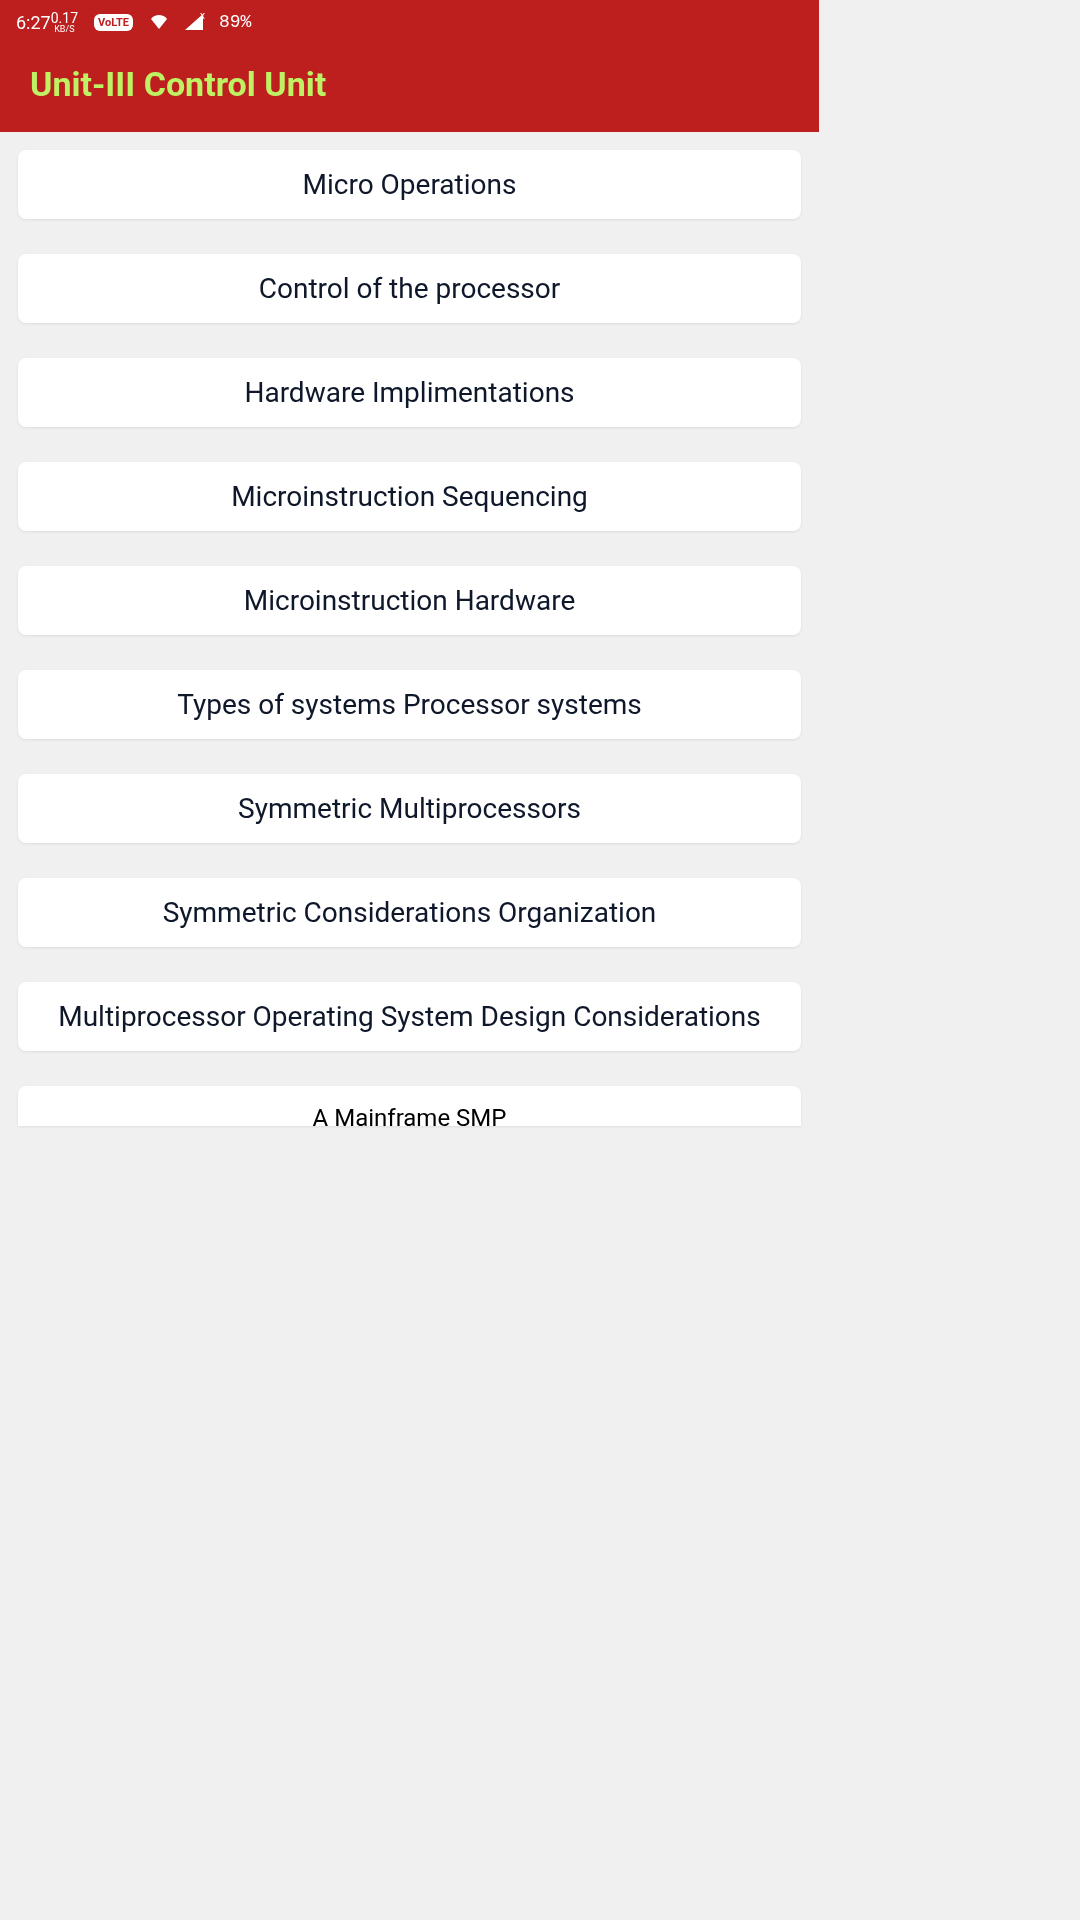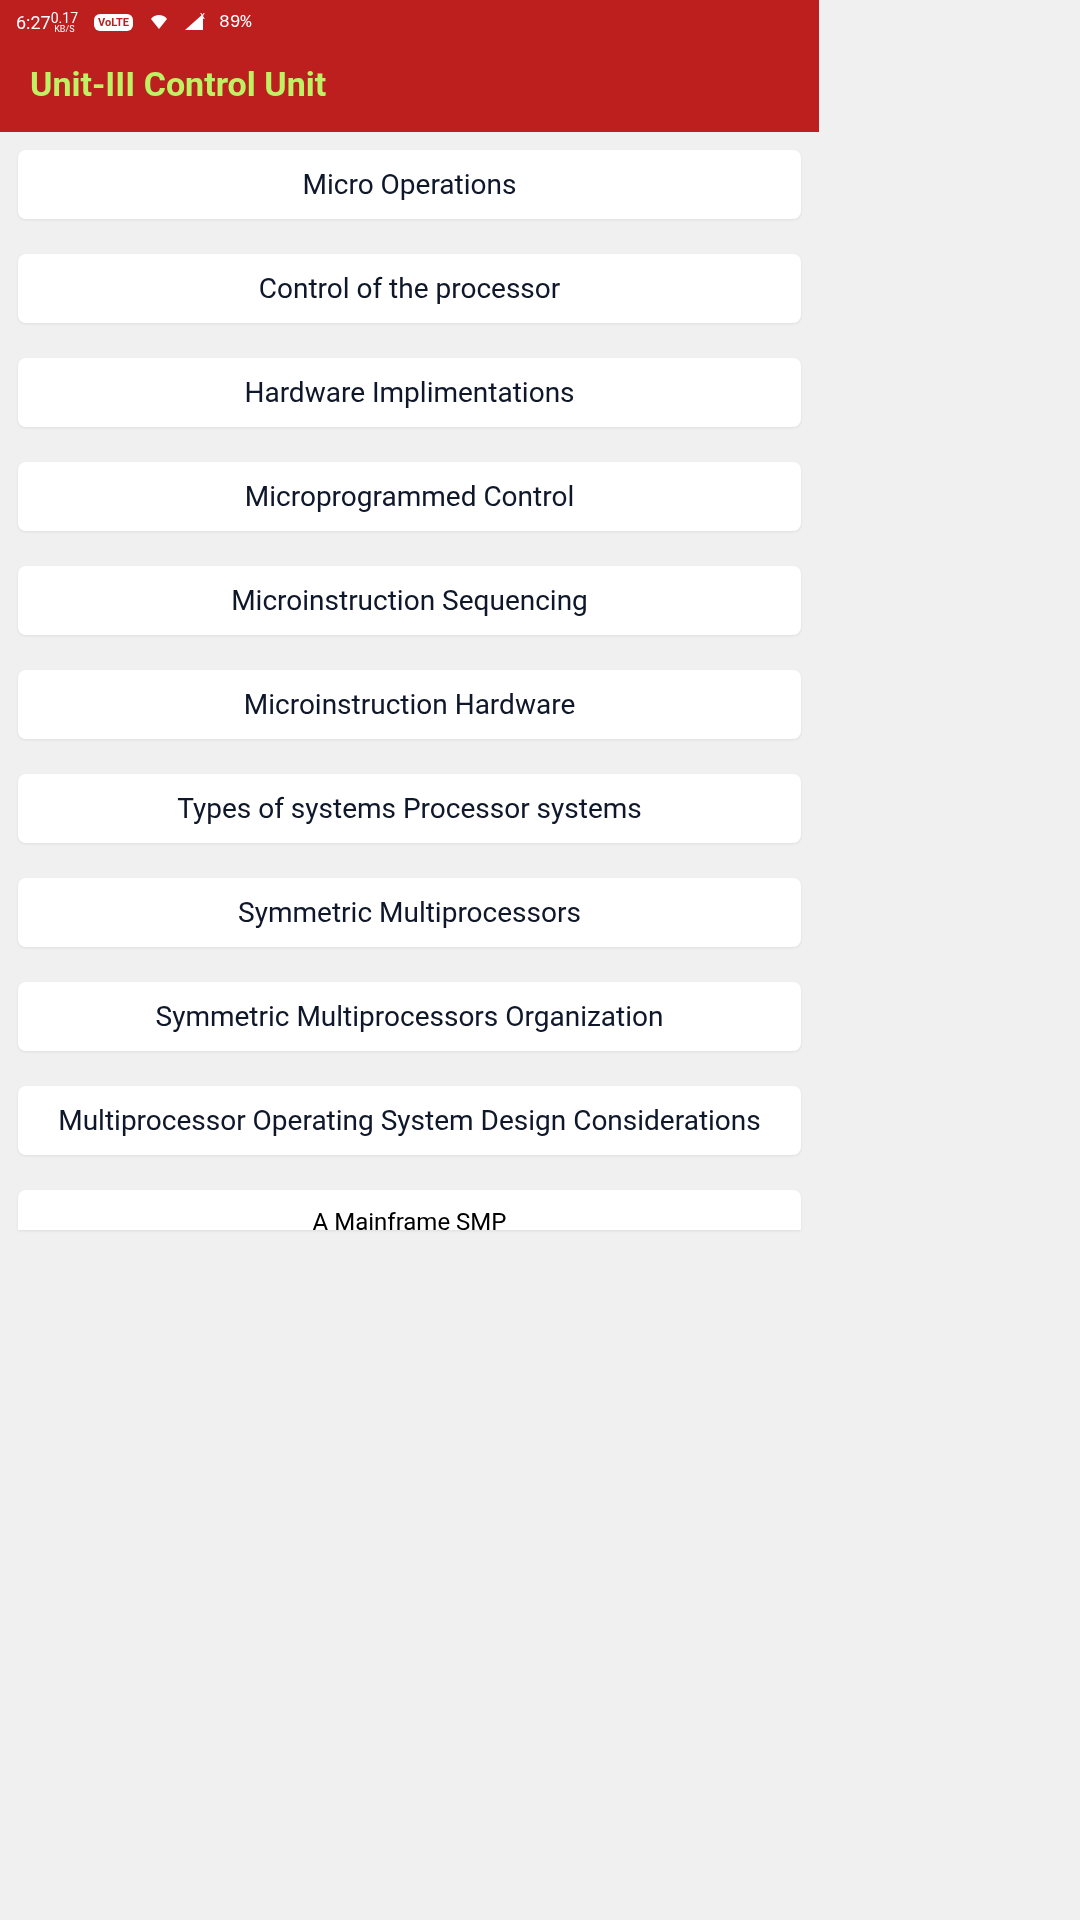--- a/index.html
+++ b/index.html
@@ -155,21 +155,20 @@
 </div>
 
 <div class="app-bar">
   <h1 class="app-title">Unit-III Control Unit</h1>
 </div>
 
 <div class="content">
   <div class="list-item">Micro Operations</div>
   <div class="list-item">Control of the processor</div>
   <div class="list-item">Hardware Implimentations</div>
-  <div class="list-item">Microprogrammed Control</div>
   <div class="list-item">Microinstruction Sequencing</div>
   <div class="list-item">Microinstruction Hardware</div>
   <div class="list-item">Types of systems Processor systems</div>
   <div class="list-item">Symmetric Multiprocessors</div>
-  <div class="list-item">Symmetric Multiprocessors Organization</div>
+  <div class="list-item">Symmetric Considerations Organization</div>
   <div class="list-item">Multiprocessor Operating System Design Considerations</div>
   <div class="list-item-partial">A Mainframe SMP</div>
 </div>
 
 </body></html>

